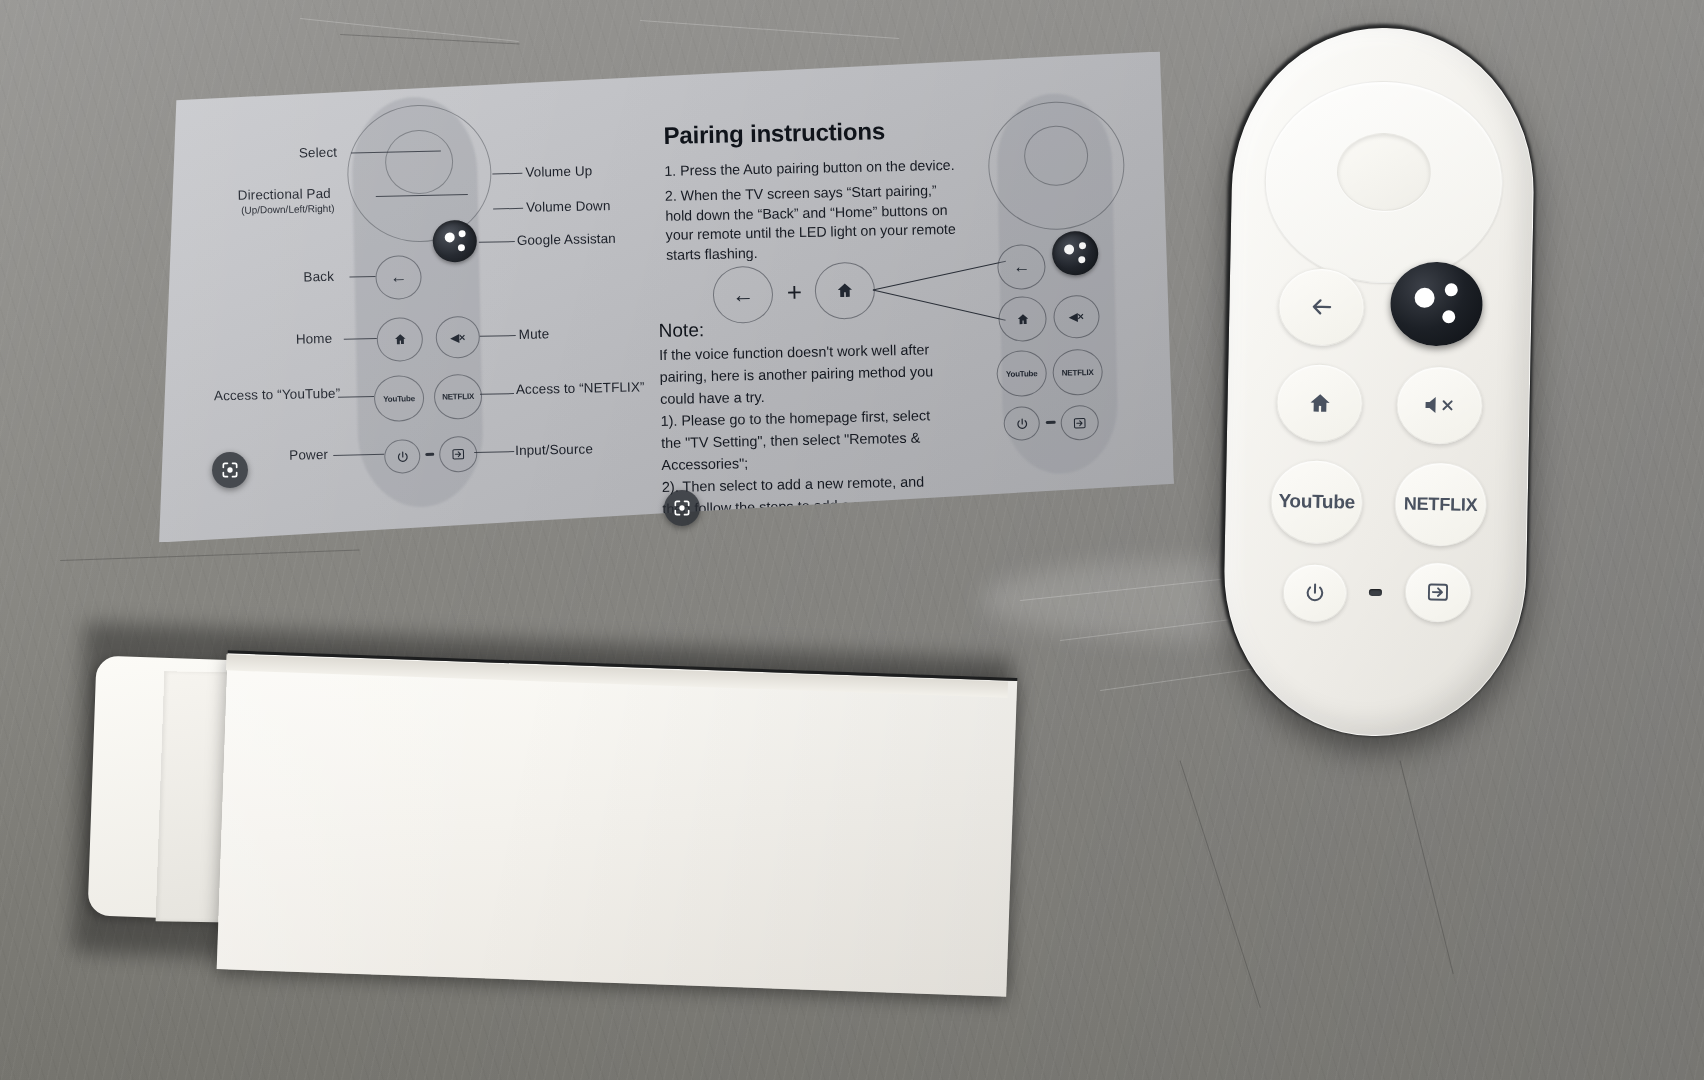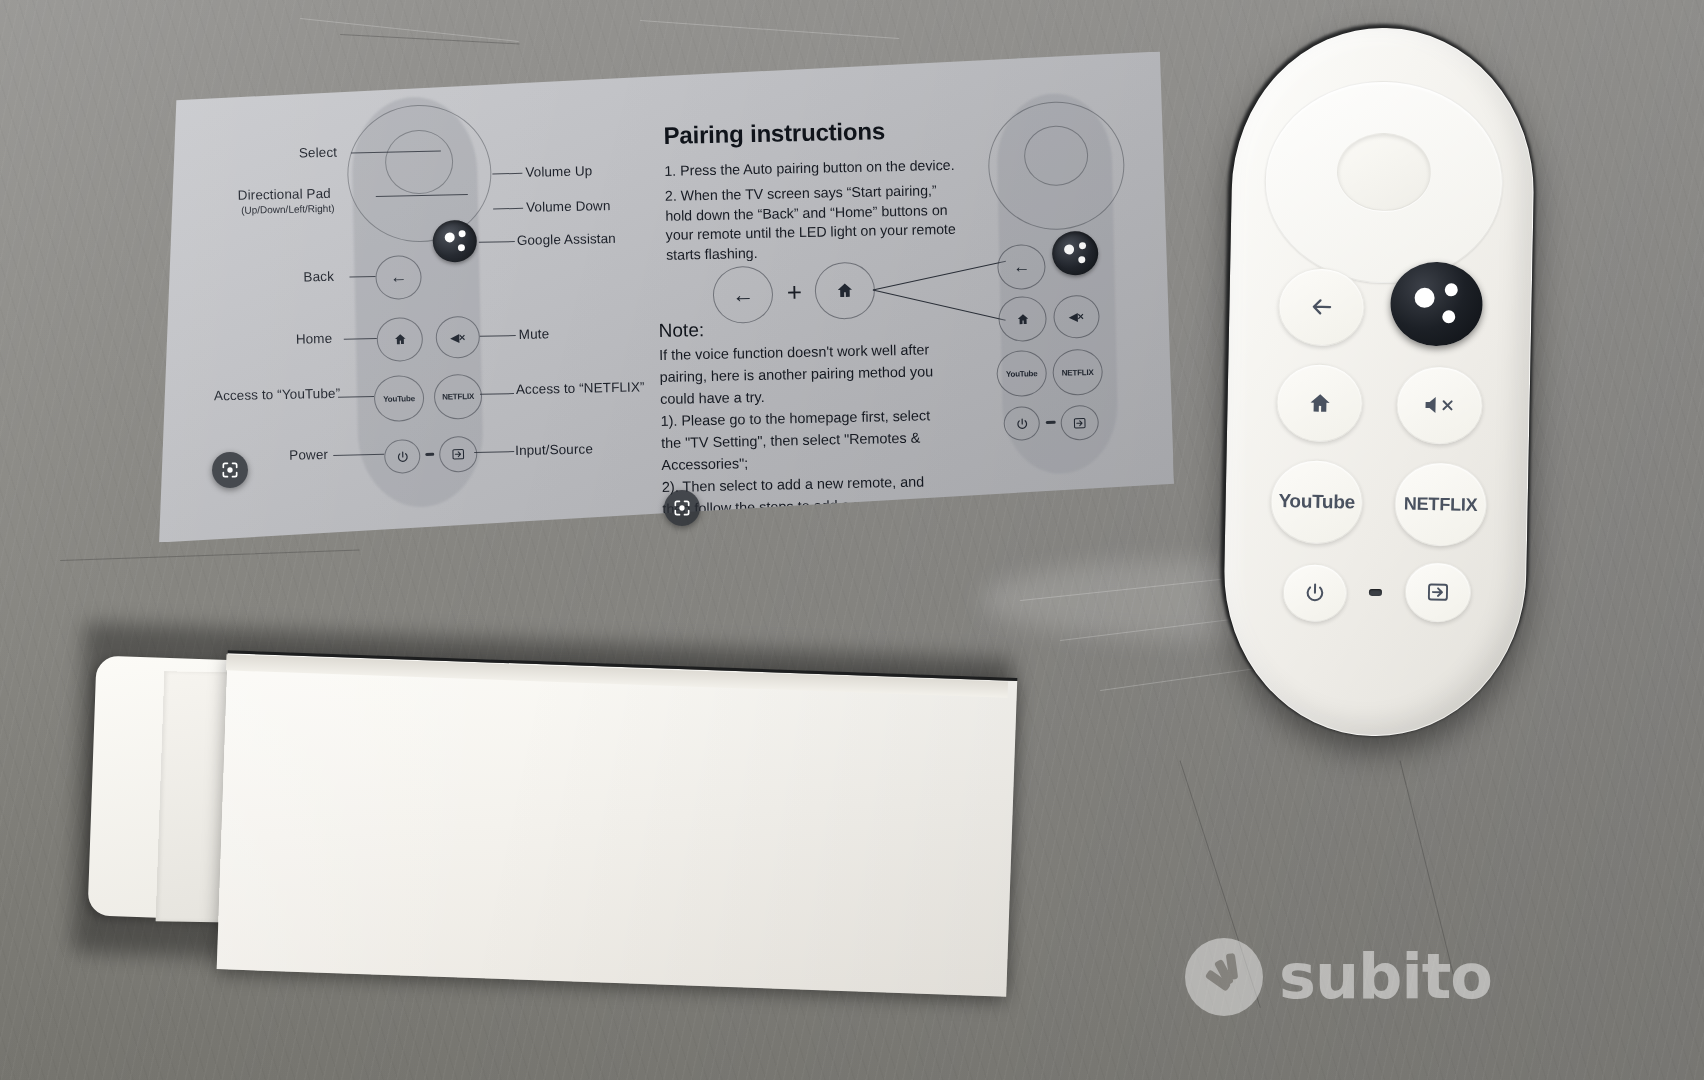--- a/index.html
+++ b/index.html
@@ -456,22 +456,14 @@
     </div>
 
   </div>
 
   <div class="box-shadow"></div>
   <div class="box-flapA"></div>
   <div class="box-flapB"></div>
   <div class="box-main"></div>
   <div class="box-lip"></div>
 
-  <div class="wm">
-    <div class="wm-mark">
-      <i style="left:20px;top:38px;width:26px;height:9px;transform:rotate(35deg);"></i>
-      <i style="left:26px;top:30px;width:26px;height:9px;transform:rotate(62deg);"></i>
-      <i style="left:34px;top:24px;width:26px;height:9px;transform:rotate(82deg);"></i>
-    </div>
-    <div class="wm-text">subito</div>
-  </div>
 
 </div>
 
 </body></html>

